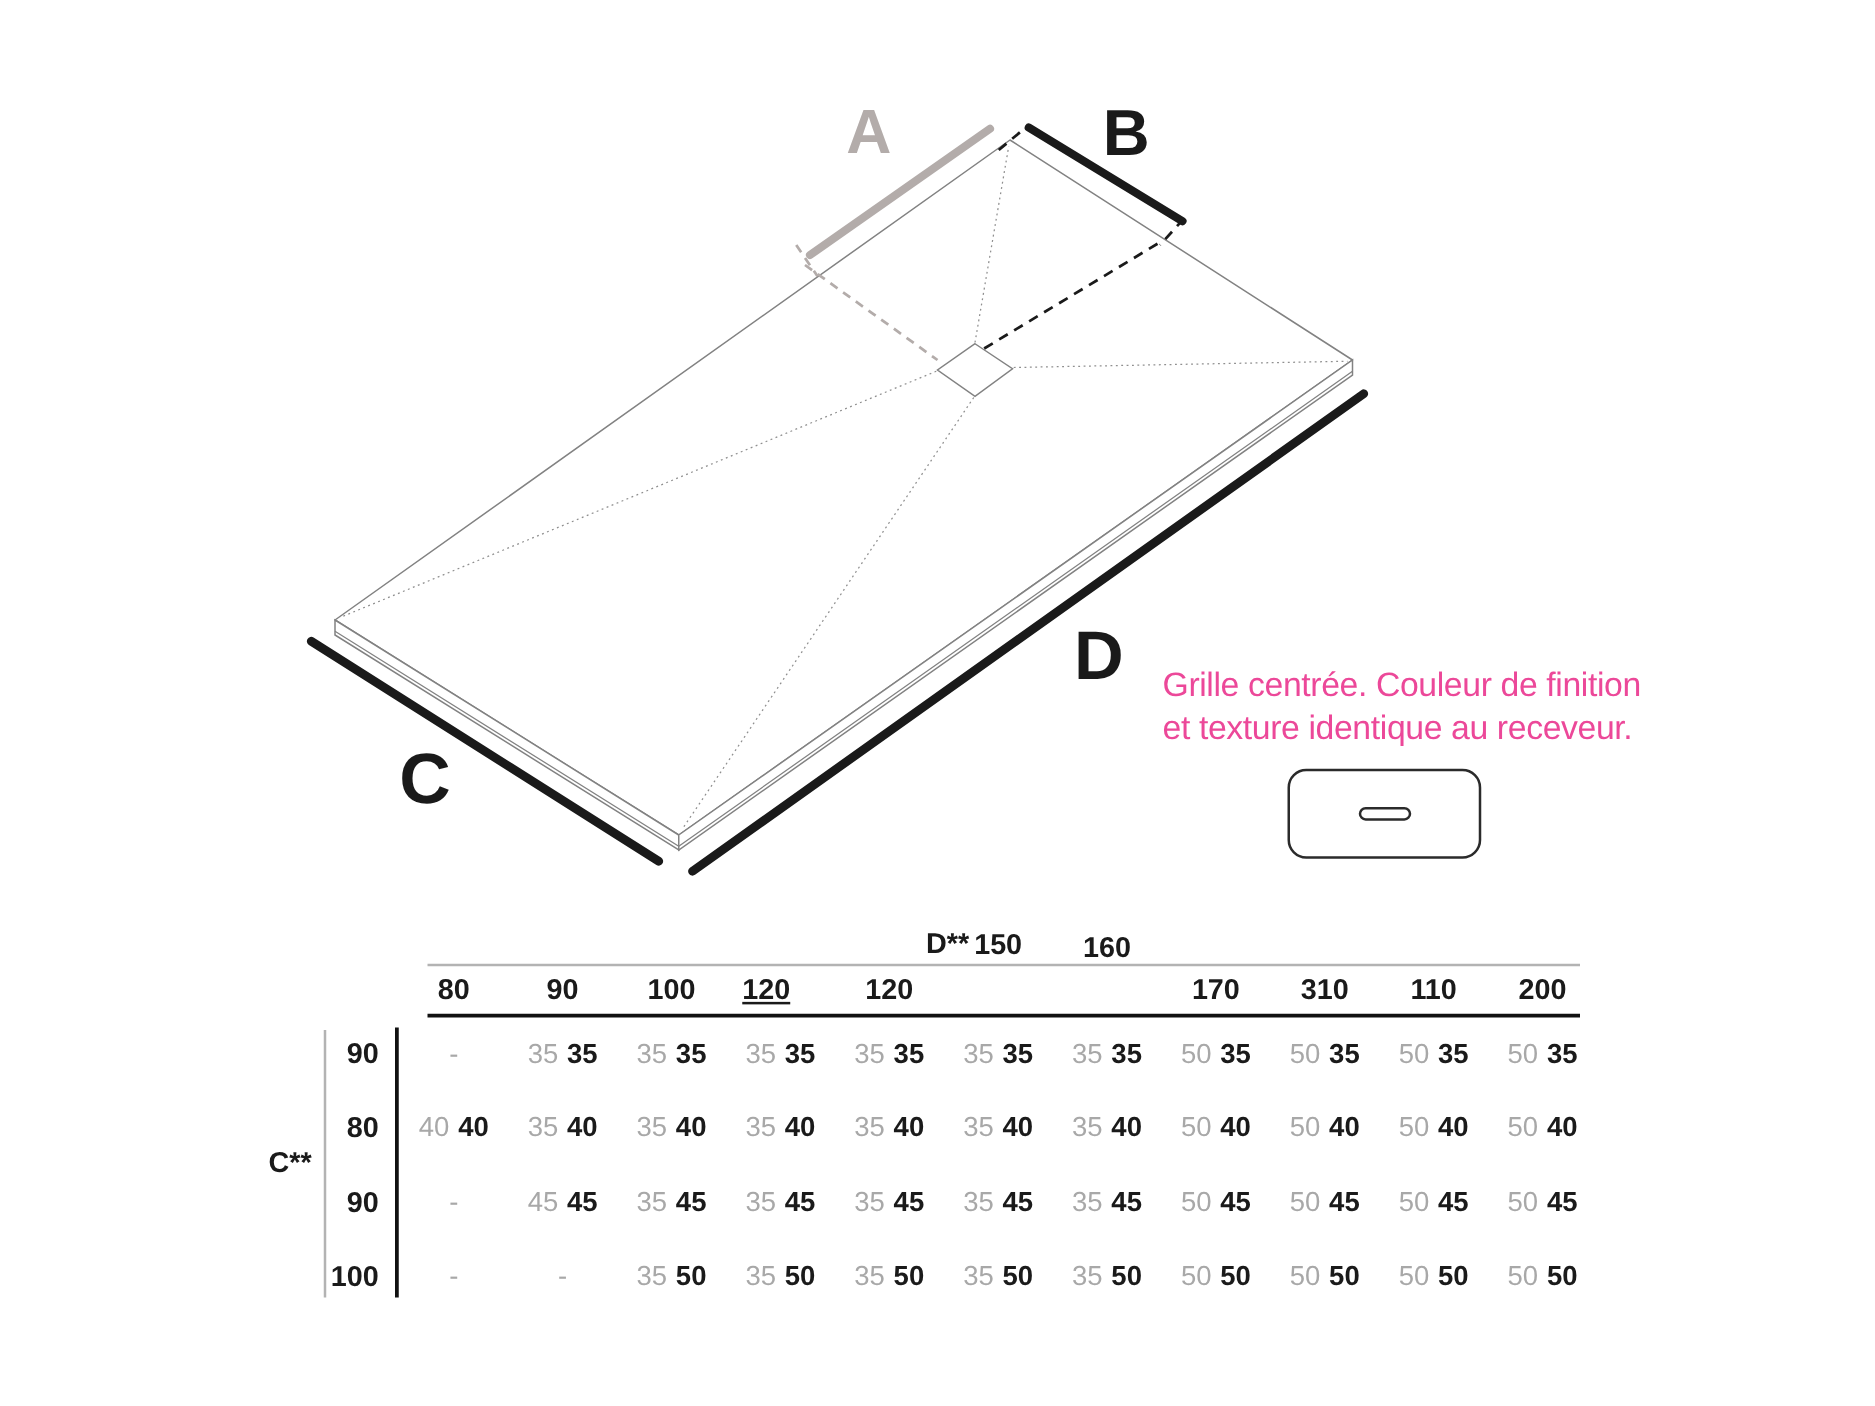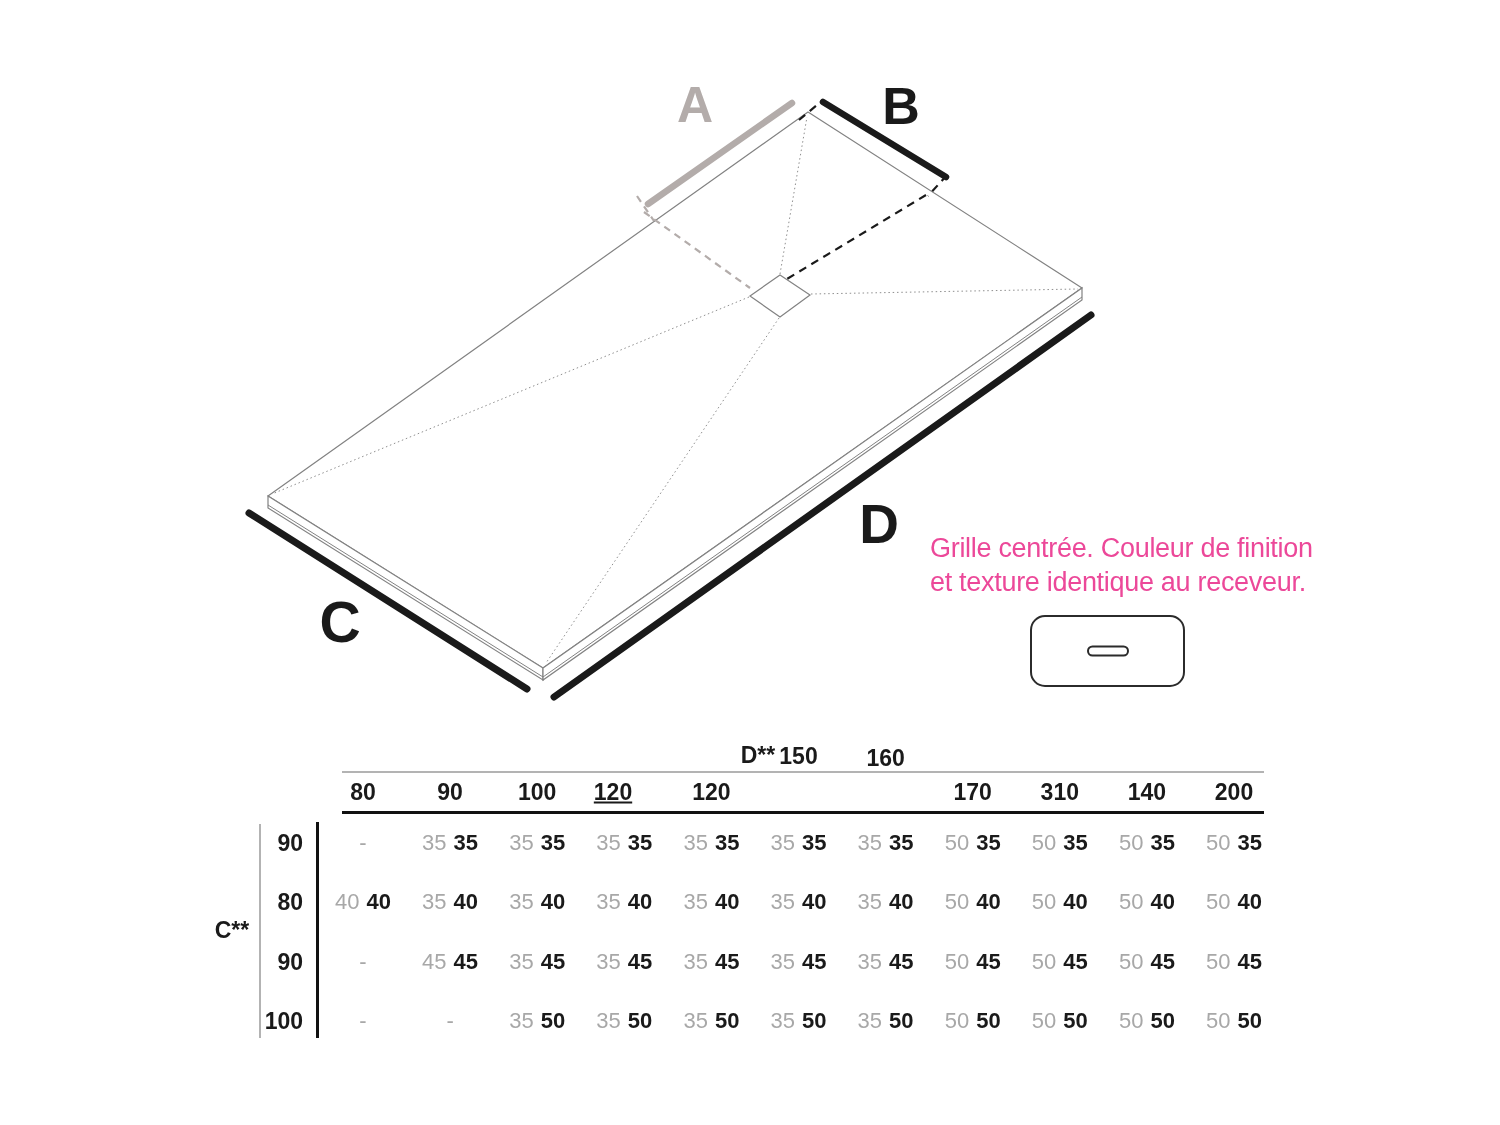--- a/index.html
+++ b/index.html
@@ -84,21 +84,21 @@
   <div id="dim-table">
       <div class="tc bold" style="left: 363px; top: 792px;">80</div>
       <div class="tc bold" style="left: 450.1px; top: 792px;">90</div>
       <div class="tc bold" style="left: 537.2px; top: 792px;">100</div>
       <div class="tc bold" style="left: 613px; top: 792px; text-decoration: underline;">120</div>
       <div class="tc bold" style="left: 711.4px; top: 792px;">120</div>
       <div class="tc bold" style="left: 798.5px; top: 756px; text-align: center;">150</div>
       <div class="tc bold" style="left: 885.6px; top: 758px;">160</div>
       <div class="tc bold" style="left: 972.7px; top: 792px;">170</div>
       <div class="tc bold" style="left: 1059.8px; top: 792px;">310</div>
-      <div class="tc bold" style="left: 1146.9px; top: 792px;">140</div>
+      <div class="tc bold" style="left: 1146.9px; top: 792px;">110</div>
       <div class="tc bold" style="left: 1234px; top: 792px;">200</div>
       <div class="tc bold right" style="left: 303px; top: 843px;">90</div>
       <div class="tc" style="left: 363px; top: 843px;">
         <span class="vg">-</span>
       </div>
       <div class="tc" style="left: 450.1px; top: 843px;">
         <span class="vg">35</span>
         <span class="vb">35</span>
       </div>
       <div class="tc" style="left: 537.2px; top: 843px;">

